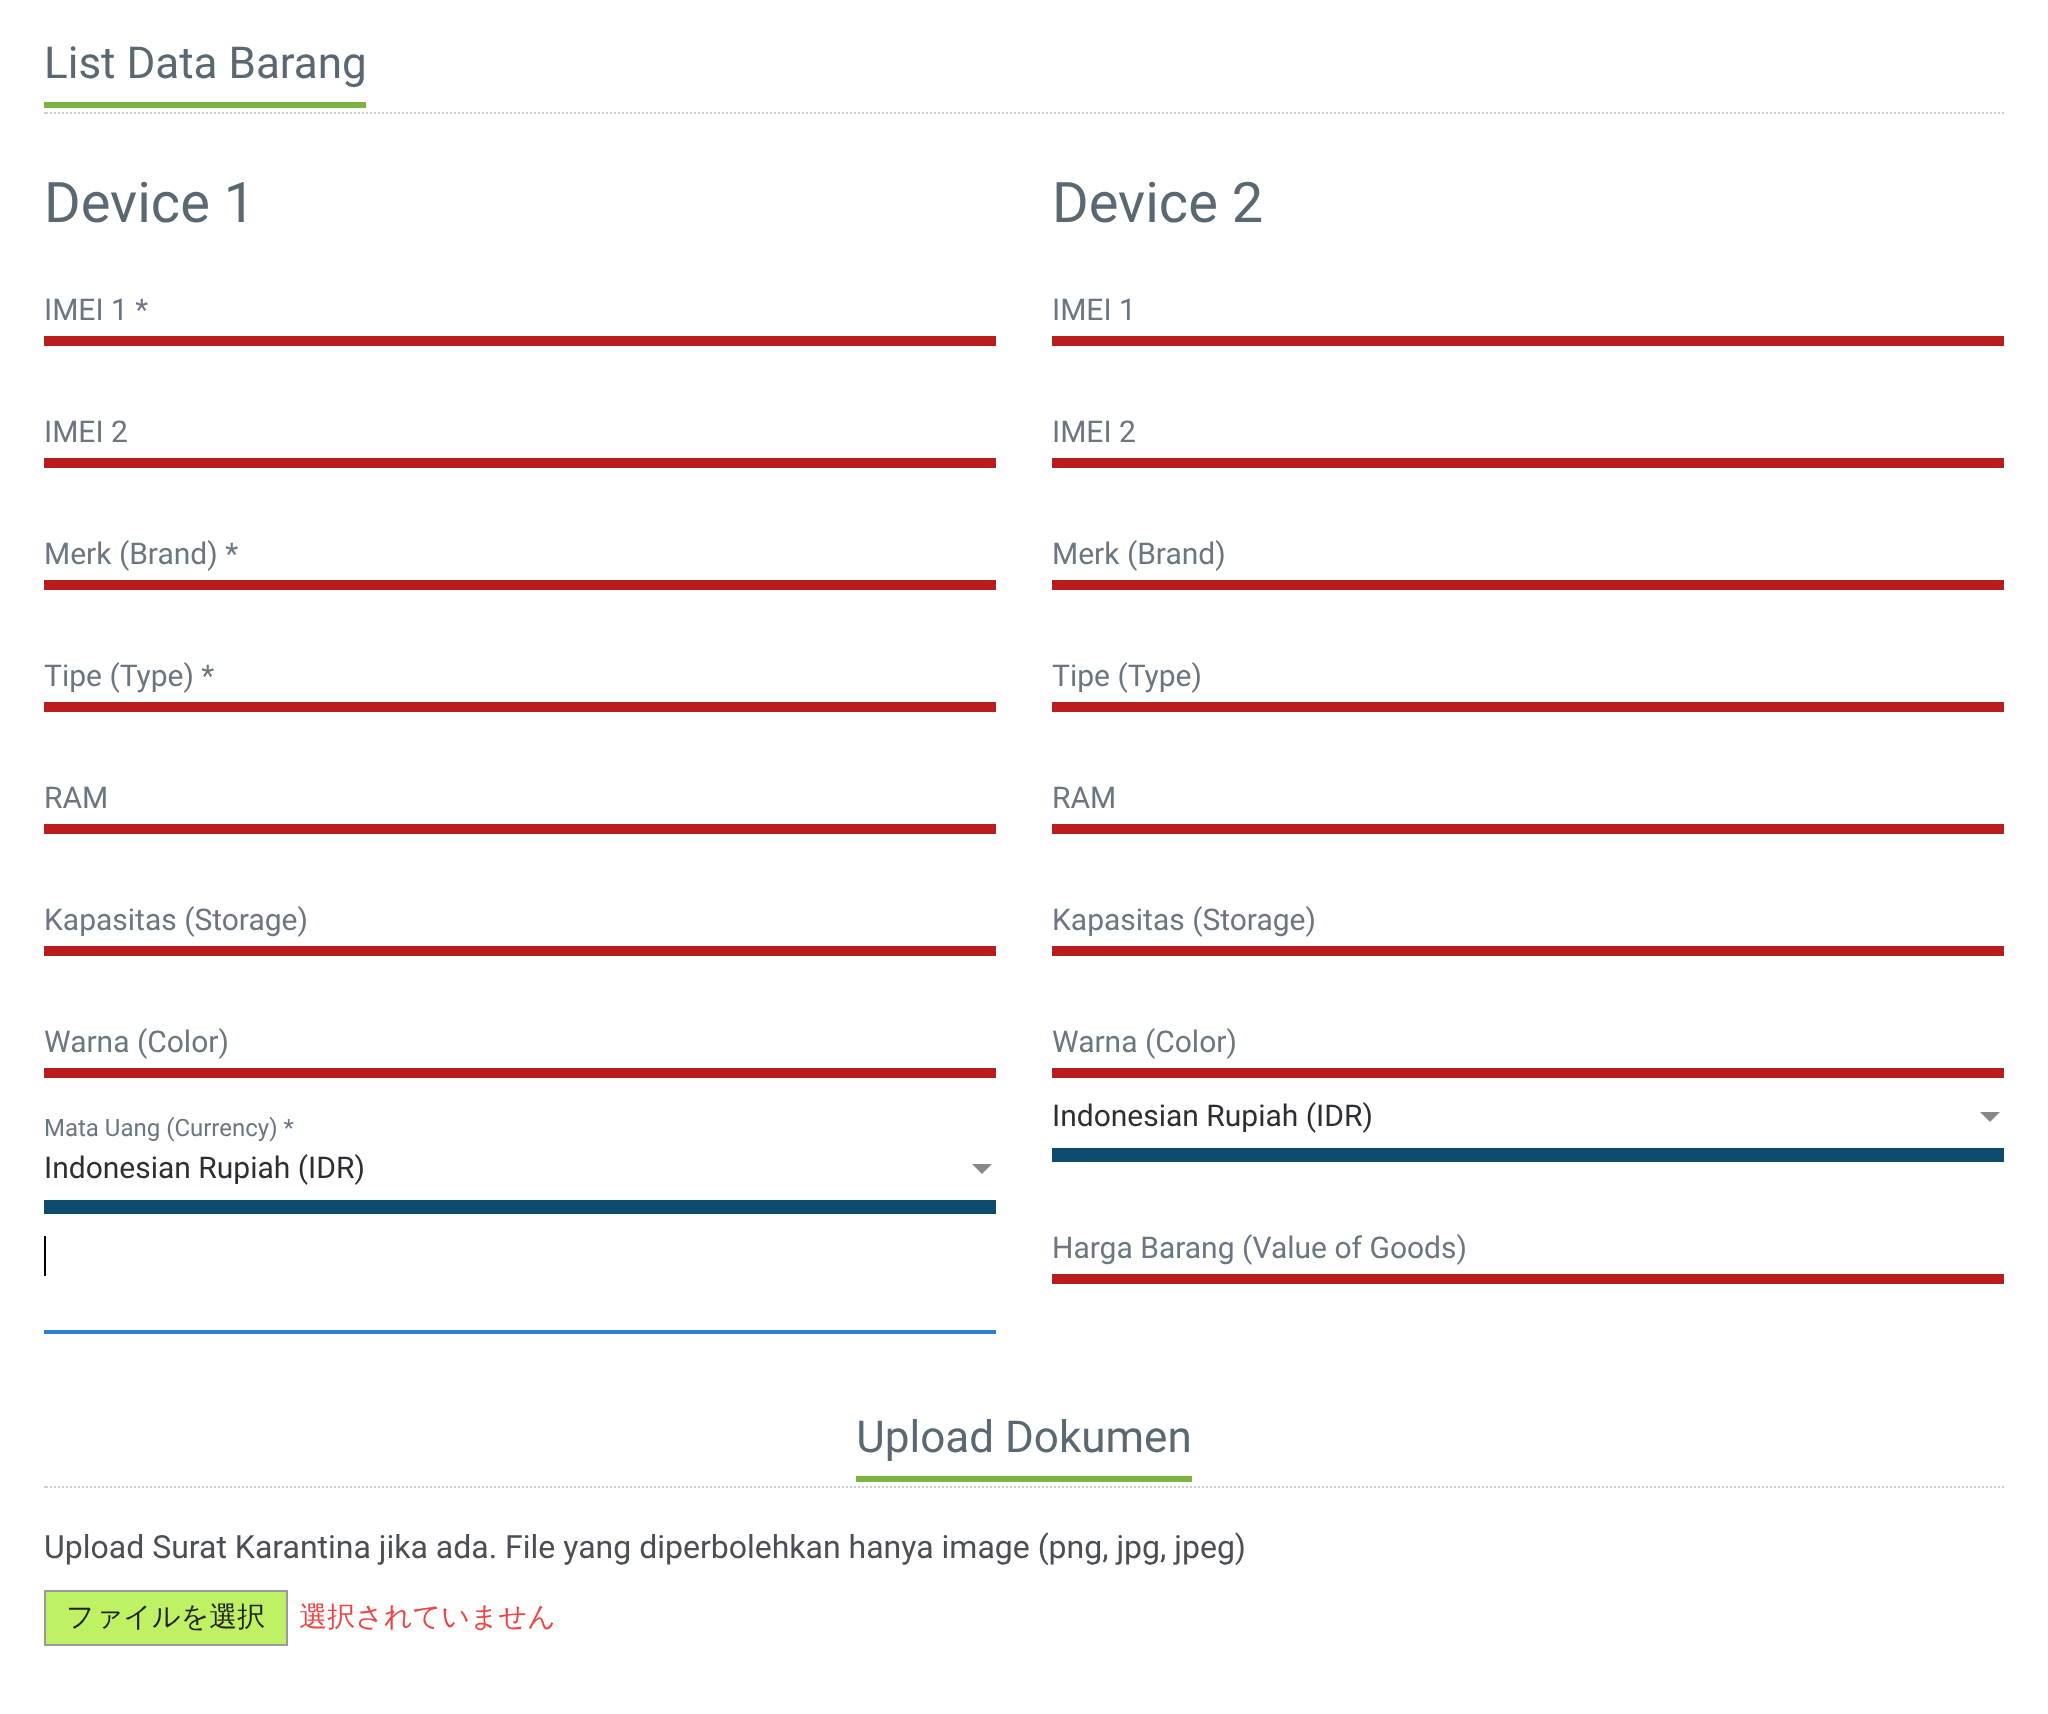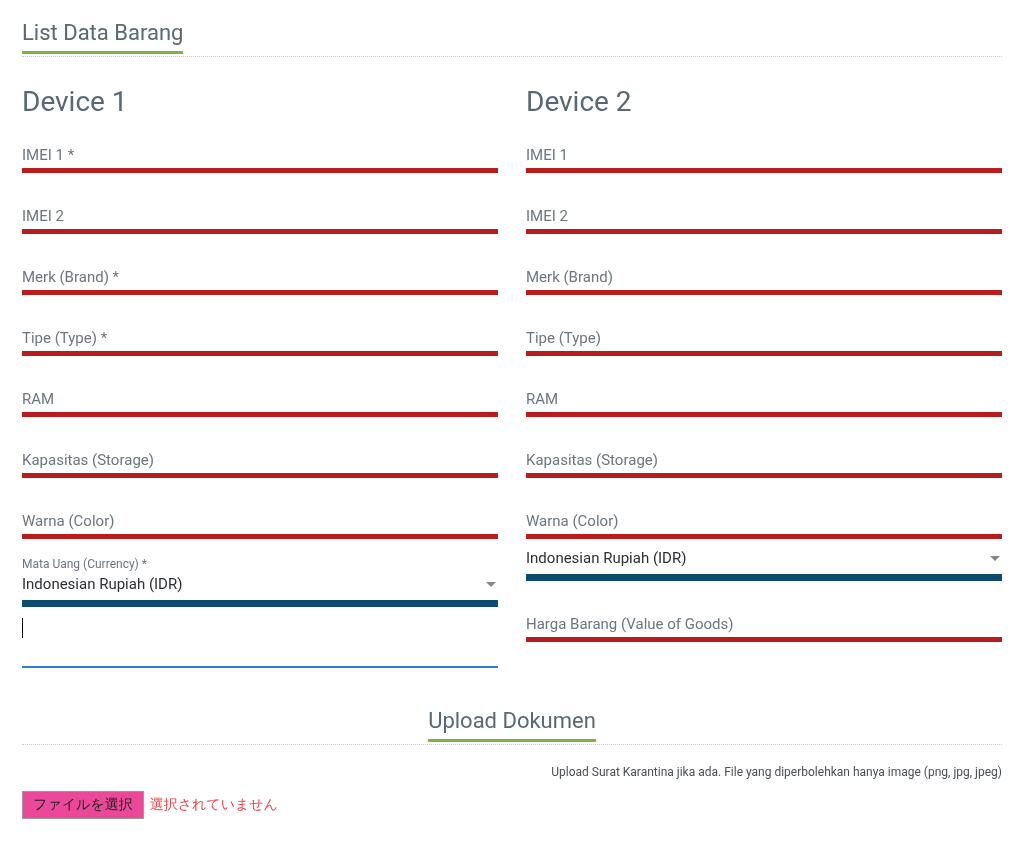--- a/index.html
+++ b/index.html
@@ -98,33 +98,32 @@
       padding: 4px 0 0 0;
     }
     .cursor-bar {
       display: inline-block;
       width: 1px;
       height: 20px;
       background: #000;
       vertical-align: middle;
     }
     .upload-text {
-      font-size: 12px;
+      font-size: 16px;
       color: #4a4f55;
       margin-bottom: 12px;
-      text-align: right;
     }
     .file-picker {
       display: flex;
       align-items: center;
       gap: 6px;
     }
     .file-button {
       border: 1px solid #9a9a9a;
-      background: #ec4899;
+      background: #bef264;
       font-size: 14px;
       padding: 4px 10px;
       color: #222;
       cursor: pointer;
       font-family: inherit;
       text-align: right;
     }
     .file-status {
       font-size: 14px;
       color: #ef4444;

